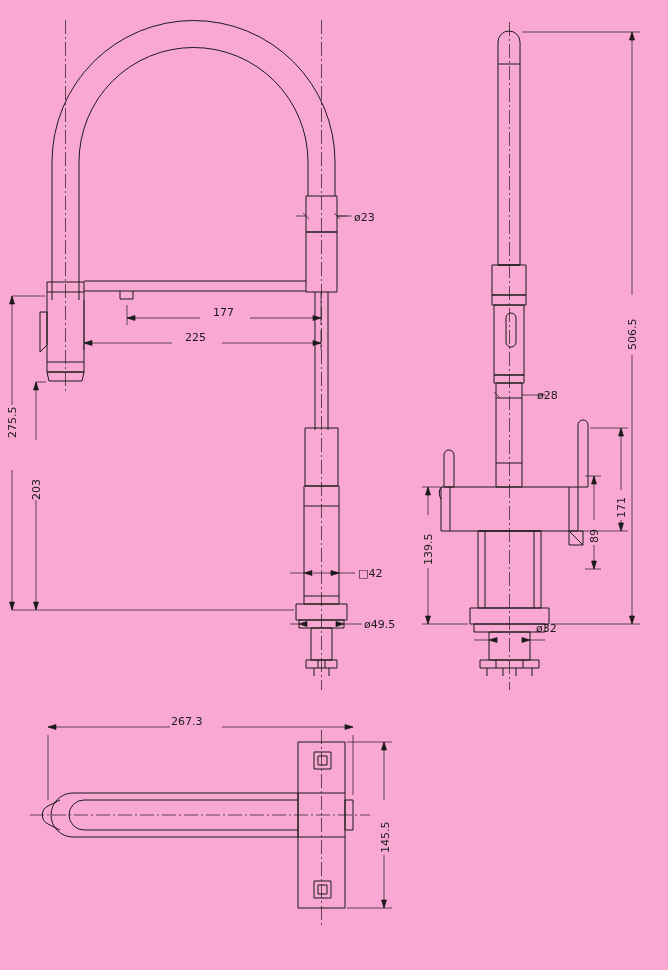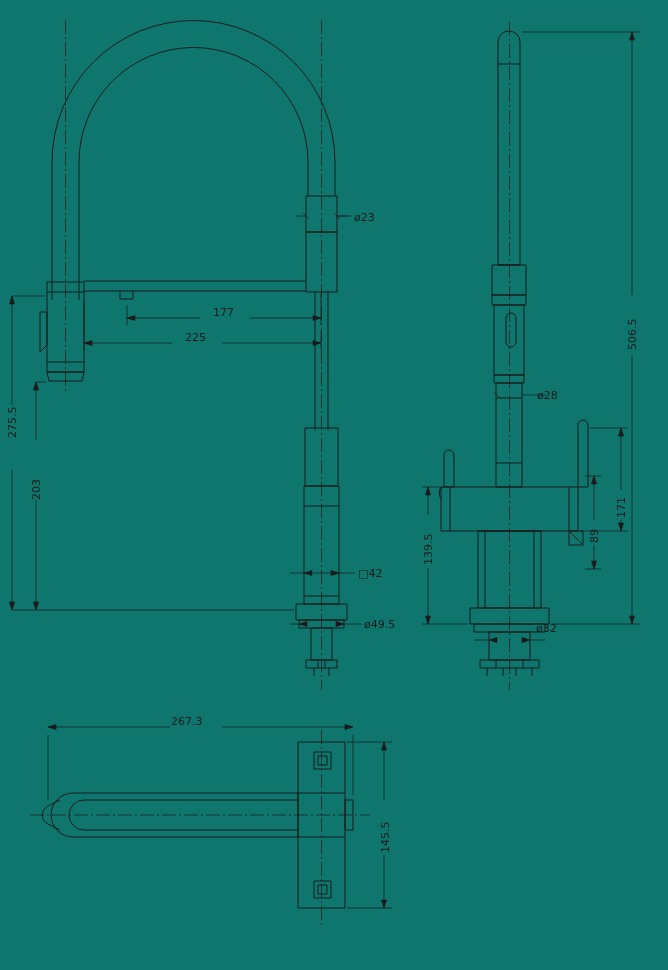--- a/index.html
+++ b/index.html
@@ -7,21 +7,21 @@
     padding: 0;
     background: #ffffff;
   }
   body {
     font-family: "DejaVu Sans", sans-serif;
   }
   #sheet {
     position: relative;
     width: 668px;
     height: 970px;
-    background: #0f766e;
+    background: #f9a8d4;
     overflow: hidden;
   }
   #sheet svg {
     position: absolute;
     left: 0;
     top: 0;
   }
   .dimtext {
     font-family: "DejaVu Sans", sans-serif;
     font-size: 11px;

